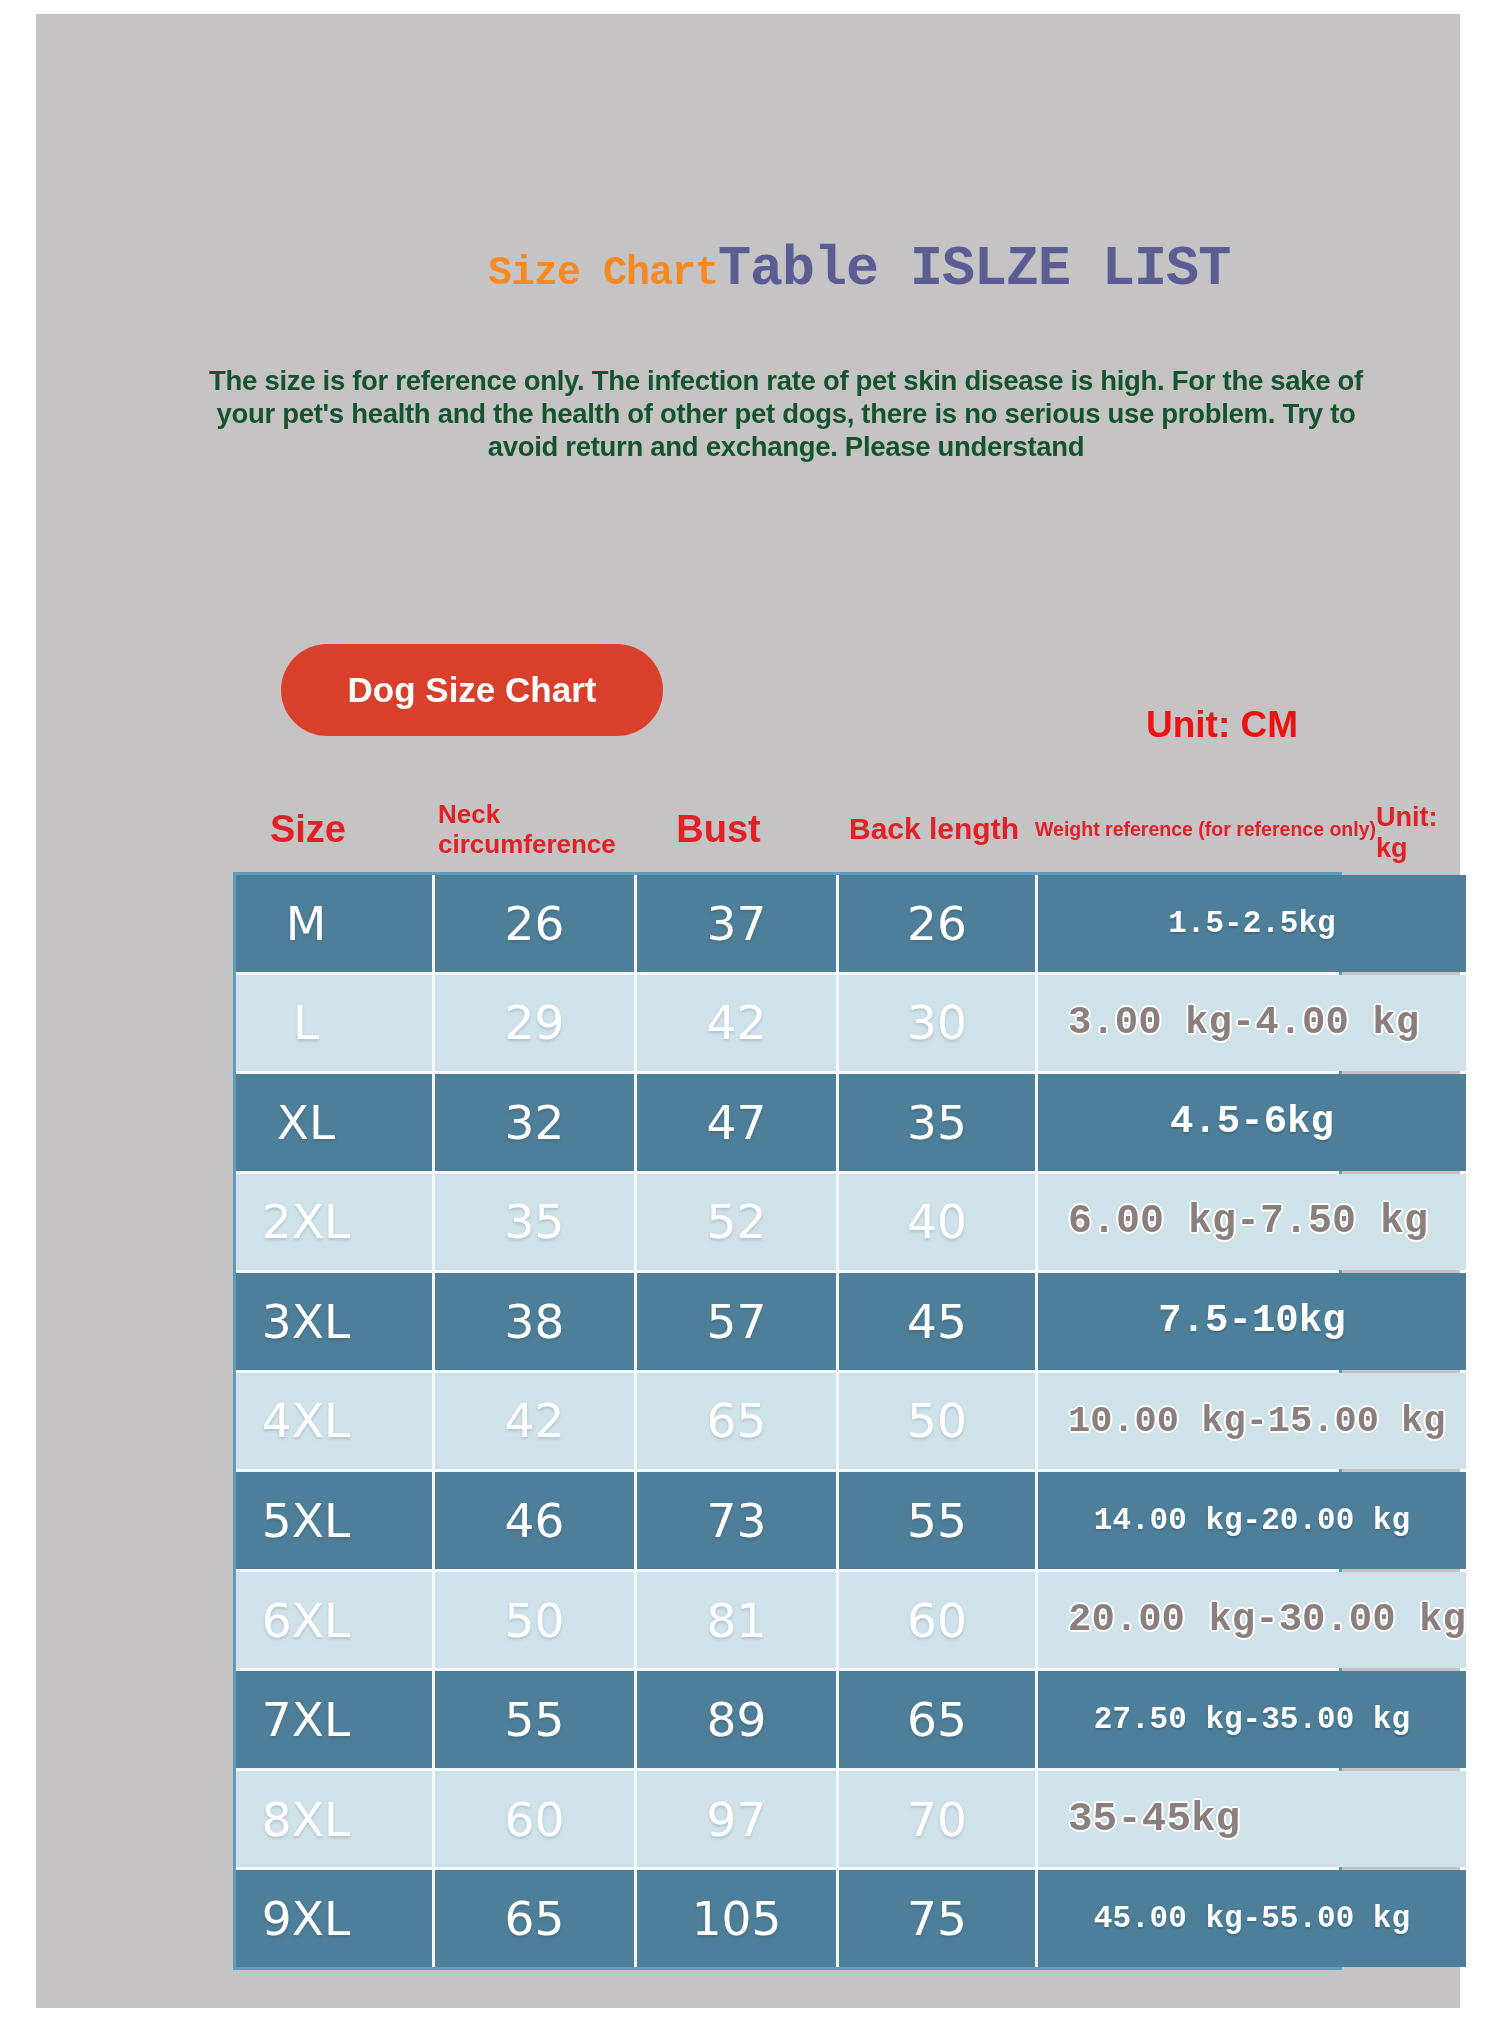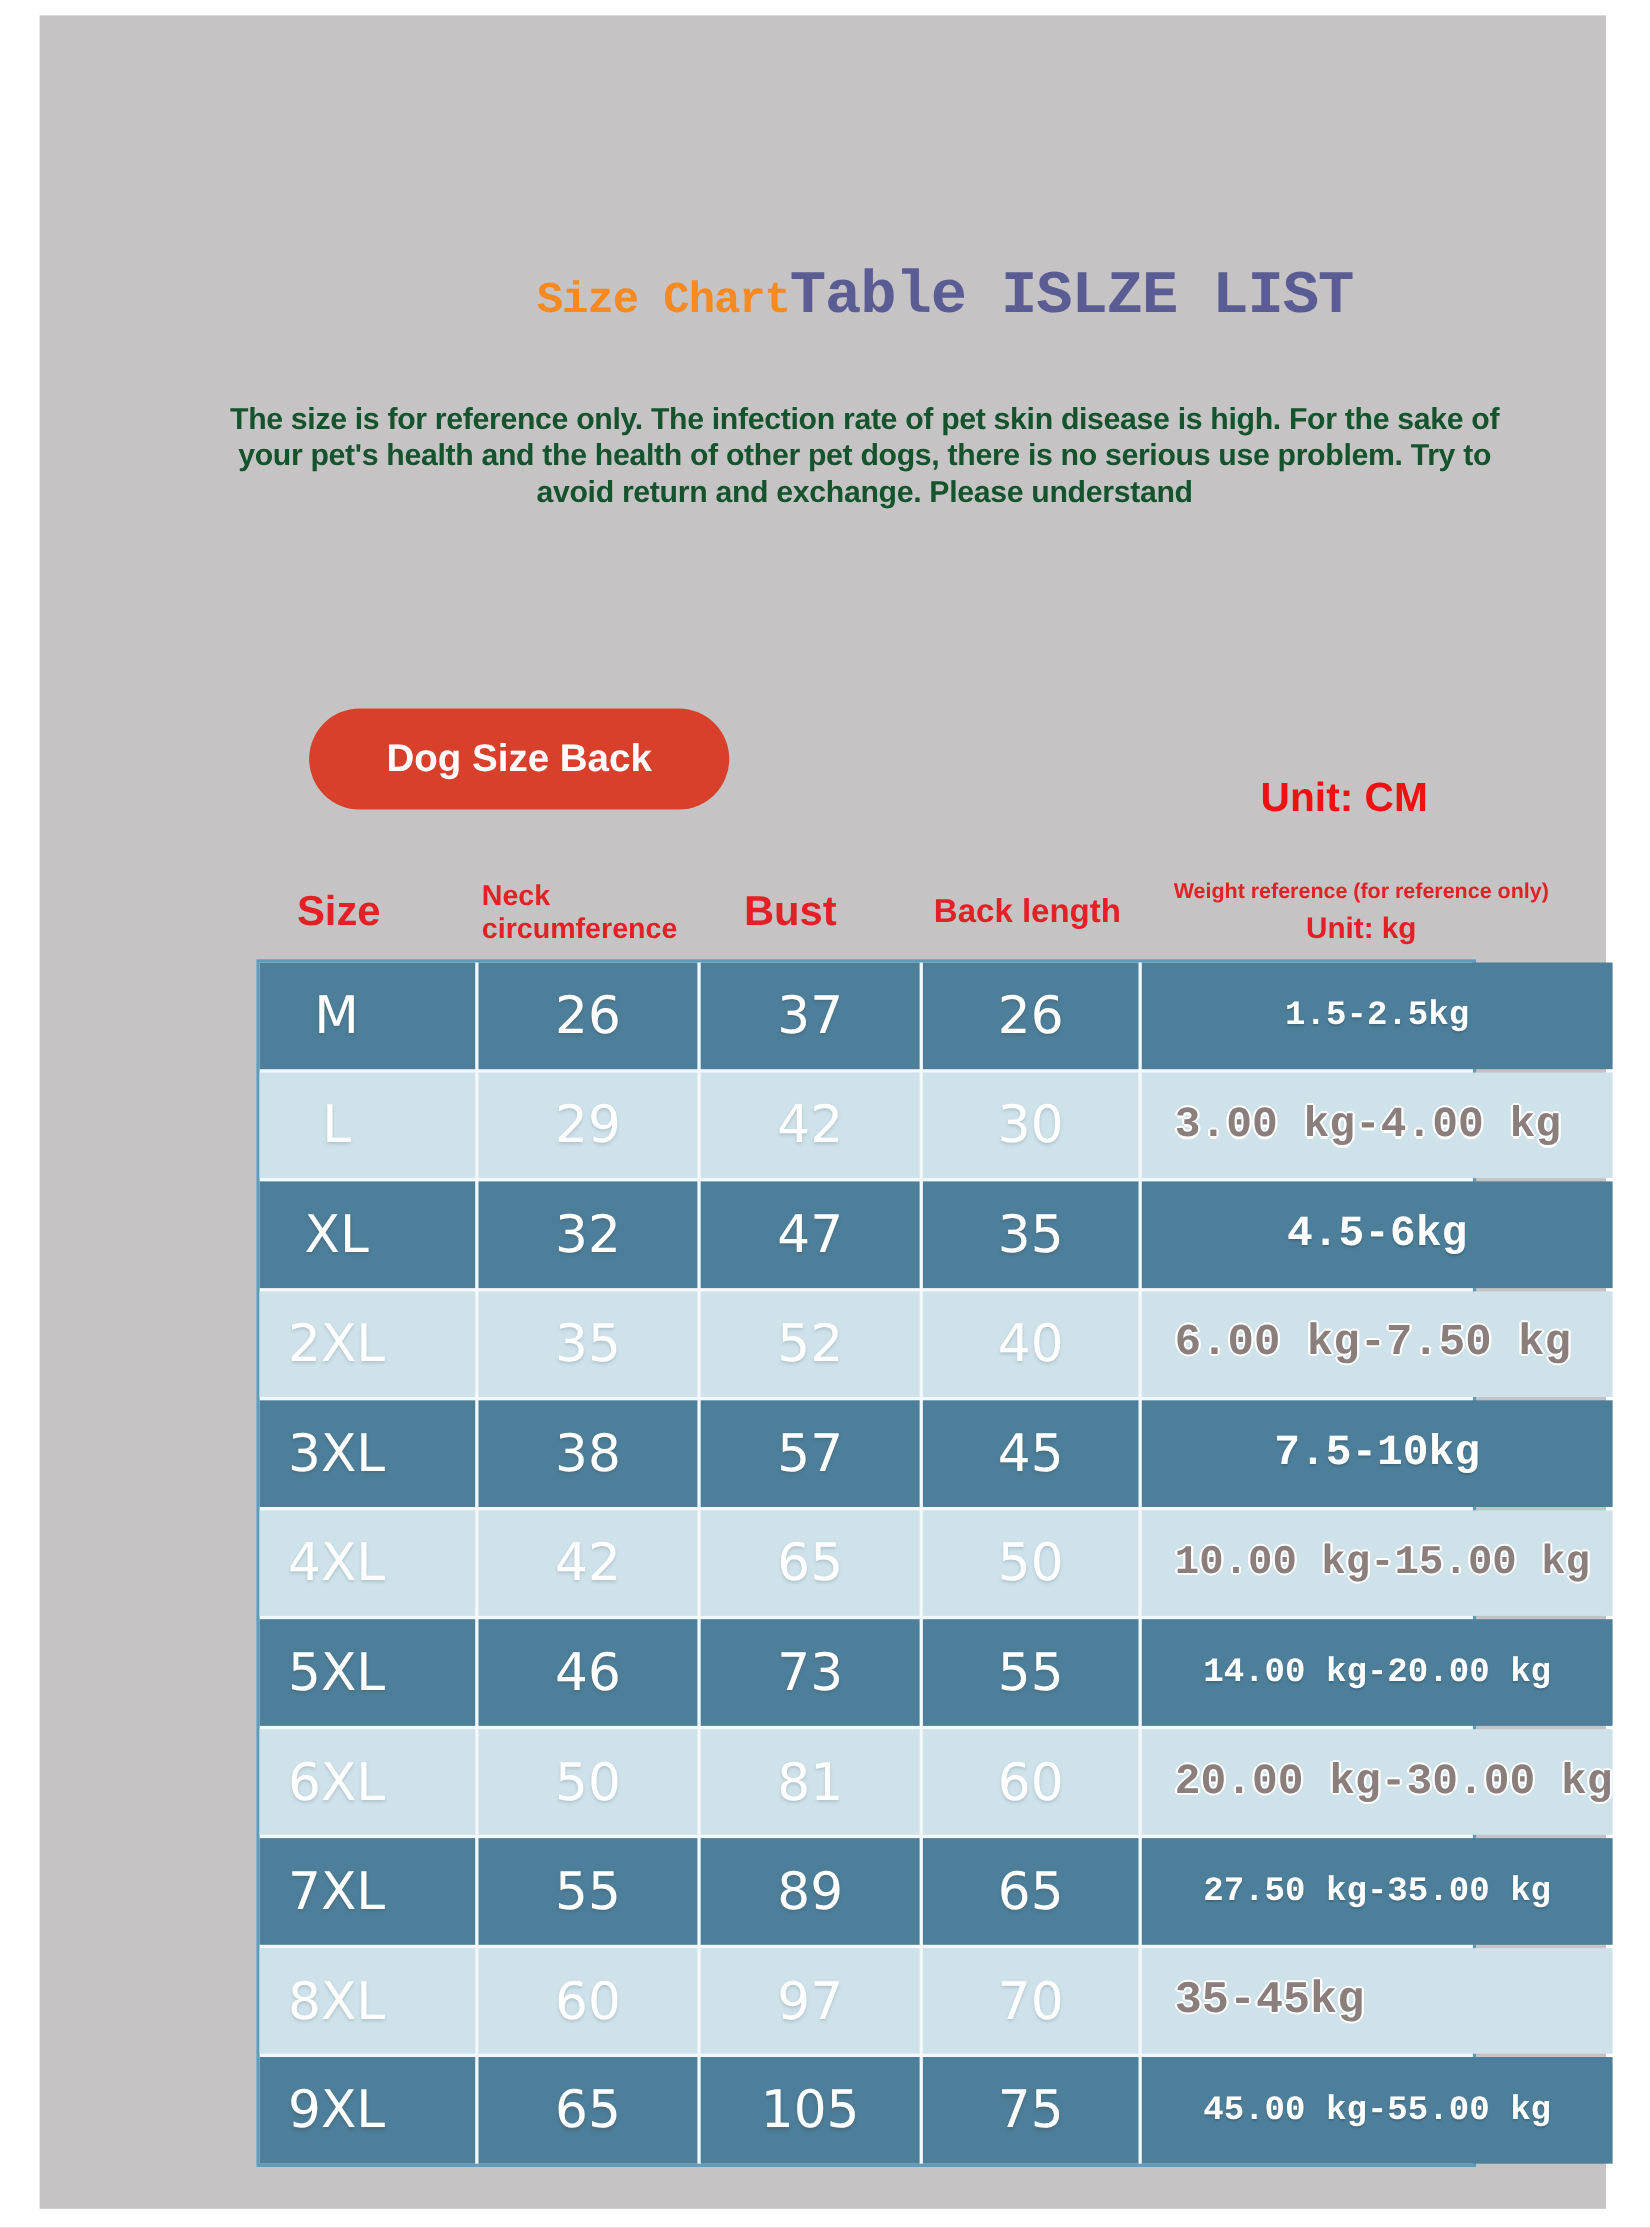--- a/index.html
+++ b/index.html
@@ -45,21 +45,21 @@
   .thead{
     position:absolute;left:197px;top:772px;width:1109px;height:86px;
     display:grid;grid-template-columns:196px 199px 199px 196px 1fr;
     column-gap:3px;align-items:center;color:#e22026;font-weight:bold;
   }
   .th{display:flex;align-items:center;justify-content:center;}
   .th-size{font-size:38px;padding-right:46px;}
   .th-neck{font-size:26px;line-height:30px;justify-content:flex-start;text-align:left;padding-left:6px;}
   .th-bust{font-size:38px;padding-right:30px;}
   .th-back{font-size:30px;}
-  .th-weight{flex-direction:column;justify-content:center;margin-left:32px;}
+  .th-weight{flex-direction:row;justify-content:center;}
   .th-weight .line1{font-size:19.5px;white-space:nowrap;}
   .th-weight .line2{font-size:27px;margin-top:7px;}
   
   .size-table{
     position:absolute;left:197px;top:858px;width:1109px;height:1098px;
     box-sizing:border-box;border:3px solid #5e9cba;background:#f2f8fb;
     display:grid;grid-template-columns:196px 199px 199px 196px 1fr;
     grid-template-rows:repeat(11,1fr);gap:3px;
   }
   .cell{
@@ -99,21 +99,21 @@
 <div class="panel">
 
   <div class="title-row">
     <span class="title-prefix">Size Chart</span>
     <span class="title-main">Table ISLZE LIST</span>
   </div>
 
   <div class="description">The size is for reference only. The infection rate of pet skin disease is high. For the sake of your pet's health and the health of other pet dogs, there is no serious use problem. Try to avoid return and exchange. Please understand</div>
 
   <div class="pill">
-    <span>Dog Size Back</span>
+    <span>Dog Size Chart</span>
   </div>
 
   <div class="unit-cm">Unit: CM</div>
 
   <div class="thead">
     <div class="th th-size">Size</div>
     <div class="th th-neck">Neck circumference</div>
     <div class="th th-bust">Bust</div>
     <div class="th th-back">Back length</div>
     <div class="th th-weight">

